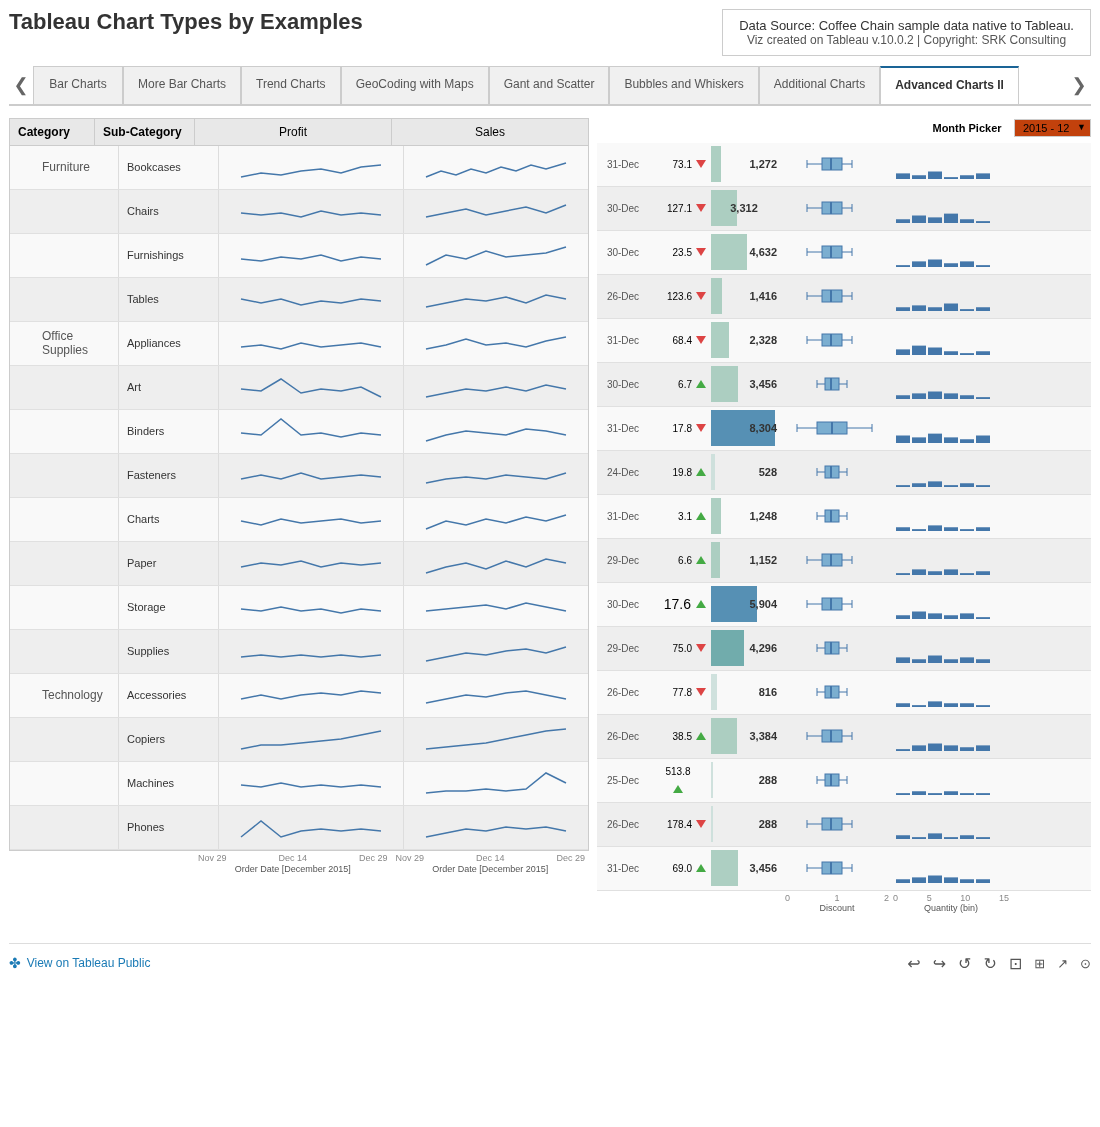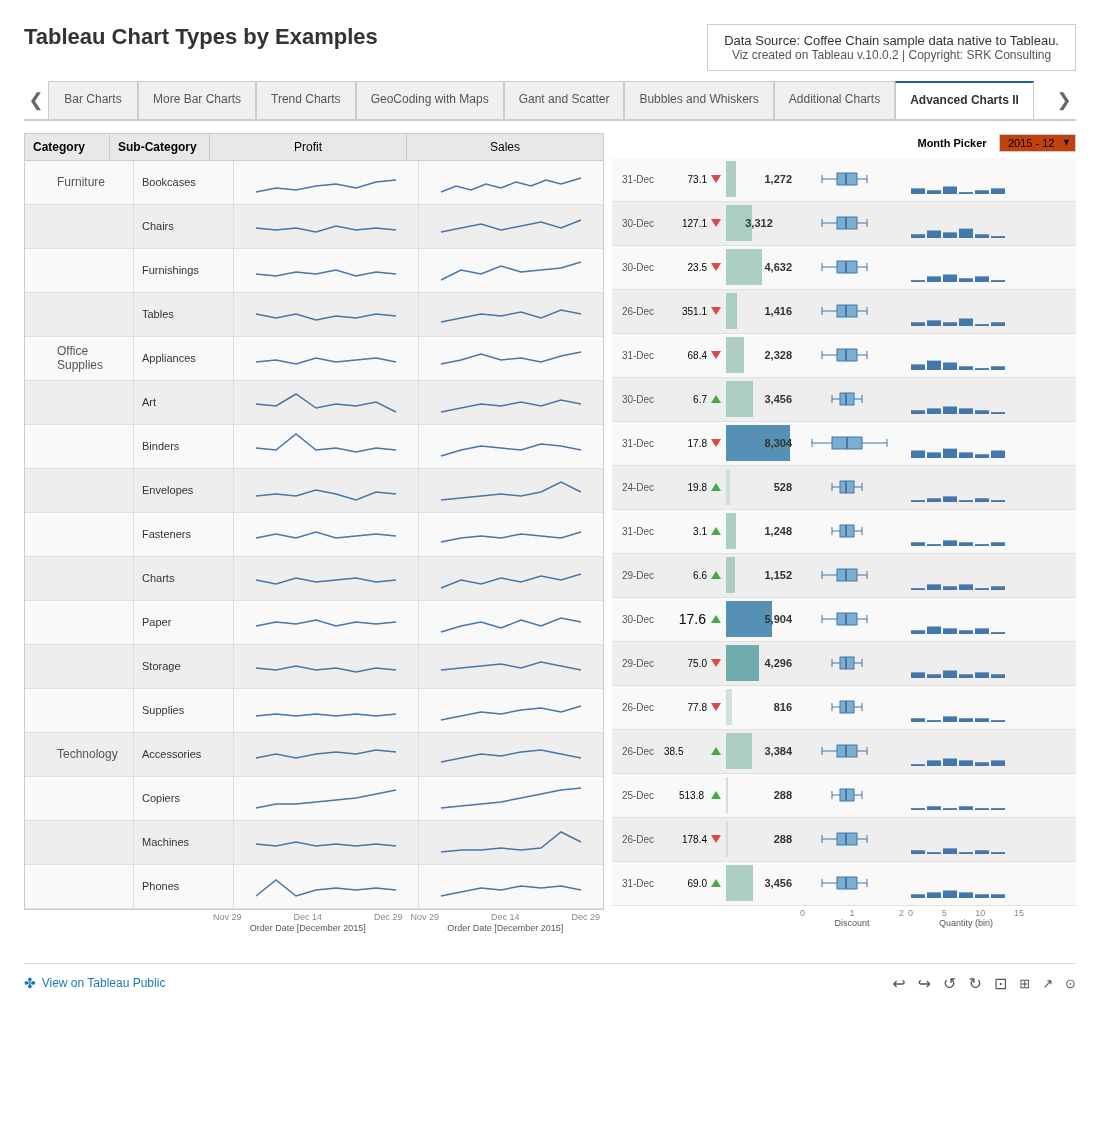--- a/index.html
+++ b/index.html
@@ -1,17 +1,17 @@
 <!DOCTYPE html>
 <html><head>
   <meta charset="utf-8">
   <style>
     * { box-sizing: border-box; margin: 0; padding: 0; }
     body { font-family: Arial, sans-serif; background: #f5f5f5; width: 1100px; }
-    .outer { background: white; width: 1100px; min-height: 1127px; position: relative; padding: 24px; }
+    .outer { background: white; width: 1100px; min-height: 1127px; position: relative; padding: 9px; }
     .header-row { display: flex; justify-content: space-between; align-items: flex-start; margin-bottom: 10px; }
     .page-title { font-size: 22px; font-weight: bold; color: #333; }
     .datasource-box { border: 1px solid #ccc; padding: 8px 16px; text-align: center; font-size: 12px; color: #555; max-width: 380px; }
     .datasource-box .ds-title { font-size: 13px; color: #333; }
 
     
     .nav-row { display: flex; align-items: center; border-bottom: 2px solid #ccc; margin-bottom: 12px; position: relative; }
     .nav-arrow { width: 24px; text-align: center; cursor: pointer; color: #666; font-size: 18px; padding: 4px; flex-shrink: 0; }
     .nav-tabs { display: flex; flex: 1; }
     .nav-tab { padding: 10px 14px; font-size: 12px; text-align: center; cursor: pointer; border: 1px solid #ccc; border-bottom: none; background: #f0f0f0; color: #555; min-width: 90px; line-height: 1.3; }
@@ -191,34 +191,20 @@
                 <polyline points="0,20 20,22 40,6 60,22 80,20 100,24 120,20 140,22" fill="none" stroke="#4477aa" stroke-width="1.5"></polyline>
               </svg>
           </div>
           <div class="cell-chart-last">
             <svg class="sparkline" viewBox="0 0 140 36">
                 <polyline points="0,28 20,22 40,18 60,20 80,22 100,16 120,18 140,22" fill="none" stroke="#4477aa" stroke-width="1.5"></polyline>
               </svg>
           </div>
         </div>
 
-        <div class="data-row">
-          <div class="cell-category"></div>
-          <div class="cell-subcategory">Envelopes</div>
-          <div class="cell-chart">
-            <svg class="sparkline" viewBox="0 0 140 36">
-                <polyline points="0,24 20,22 40,24 60,18 80,22 100,28 120,20 140,22" fill="none" stroke="#4477aa" stroke-width="1.5"></polyline>
-              </svg>
-          </div>
-          <div class="cell-chart-last">
-            <svg class="sparkline" viewBox="0 0 140 36">
-                <polyline points="0,28 20,26 40,24 60,22 80,24 100,20 120,10 140,20" fill="none" stroke="#4477aa" stroke-width="1.5"></polyline>
-              </svg>
-          </div>
-        </div>
 
         <div class="data-row">
           <div class="cell-category"></div>
           <div class="cell-subcategory">Fasteners</div>
           <div class="cell-chart">
             <svg class="sparkline" viewBox="0 0 140 36">
                 <polyline points="0,22 20,18 40,22 60,16 80,22 100,20 120,18 140,20" fill="none" stroke="#4477aa" stroke-width="1.5"></polyline>
               </svg>
           </div>
           <div class="cell-chart-last">
@@ -481,21 +467,21 @@
                 <rect x="34" y="25.5" width="14" height="7.5" fill="#4477aa"></rect>
                 <rect x="50" y="29.25" width="14" height="3.75" fill="#4477aa"></rect>
                 <rect x="66" y="27.375" width="14" height="5.625" fill="#4477aa"></rect>
                 <rect x="82" y="31.125" width="14" height="1.875" fill="#4477aa"></rect>
               </svg>
             </div>
   </div>
           <div class="right-row" style="background: rgb(238, 238, 238); display: flex; height: 44px; align-items: center; border-bottom: 1px solid rgb(224, 224, 224);">
     <div style="width:52px; font-size:10px; color:#555; text-align:center;">26-Dec</div>
     <div style="width:62px; font-size:10px; display:flex; align-items:center; justify-content:flex-end; gap:3px; padding-right:4px;">
-      <span>351.1</span>
+      <span>123.6</span>
       <svg width="12" height="12" viewBox="0 0 12 12">
                 <polygon points="1,2 11,2 6,10" fill="#d44"></polygon>
               </svg>
     </div>
     <div style="width:72px; position:relative; height:40px; display:flex; align-items:center; justify-content:flex-end; padding-right:6px; font-size:11px; font-weight:bold; color:#333;">
       <div style="position:absolute; left:0; top:2px; bottom:2px; width:10.994823529411764px; background:#a0c8b8; opacity:0.85;"></div>
       <span style="position:relative; z-index:1;">1,416</span>
     </div>
     <div style="width:108px; display:flex; align-items:center; justify-content:center;">
               <svg width="100" height="36" viewBox="0 0 100 36">
@@ -800,21 +786,21 @@
                 <rect x="18" y="31.125" width="14" height="1.875" fill="#4477aa"></rect>
                 <rect x="34" y="27.375" width="14" height="5.625" fill="#4477aa"></rect>
                 <rect x="50" y="29.25" width="14" height="3.75" fill="#4477aa"></rect>
                 <rect x="66" y="29.25" width="14" height="3.75" fill="#4477aa"></rect>
                 <rect x="82" y="31.125" width="14" height="1.875" fill="#4477aa"></rect>
               </svg>
             </div>
   </div>
           <div class="right-row" style="background: rgb(238, 238, 238); display: flex; height: 44px; align-items: center; border-bottom: 1px solid rgb(224, 224, 224);">
     <div style="width:52px; font-size:10px; color:#555; text-align:center;">26-Dec</div>
-    <div style="width:62px; font-size:10px; display:flex; align-items:center; justify-content:space-between; gap:3px; padding-right:4px;">
+    <div style="width:62px; font-size:10px; display:flex; align-items:center; justify-content:flex-end; gap:3px; padding-right:4px;">
       <span>38.5</span>
       <svg width="12" height="12" viewBox="0 0 12 12">
                 <polygon points="6,2 11,10 1,10" fill="#4a4"></polygon>
               </svg>
     </div>
     <div style="width:72px; position:relative; height:40px; display:flex; align-items:center; justify-content:flex-end; padding-right:6px; font-size:11px; font-weight:bold; color:#333;">
       <div style="position:absolute; left:0; top:2px; bottom:2px; width:26.275764705882352px; background:#a0c8b8; opacity:0.85;"></div>
       <span style="position:relative; z-index:1;">3,384</span>
     </div>
     <div style="width:108px; display:flex; align-items:center; justify-content:center;">
@@ -832,21 +818,21 @@
                 <rect x="18" y="27.375" width="14" height="5.625" fill="#4477aa"></rect>
                 <rect x="34" y="25.5" width="14" height="7.5" fill="#4477aa"></rect>
                 <rect x="50" y="27.375" width="14" height="5.625" fill="#4477aa"></rect>
                 <rect x="66" y="29.25" width="14" height="3.75" fill="#4477aa"></rect>
                 <rect x="82" y="27.375" width="14" height="5.625" fill="#4477aa"></rect>
               </svg>
             </div>
   </div>
           <div class="right-row" style="background: rgb(249, 249, 249); display: flex; height: 44px; align-items: center; border-bottom: 1px solid rgb(224, 224, 224);">
     <div style="width:52px; font-size:10px; color:#555; text-align:center;">25-Dec</div>
-    <div style="width:62px; font-size:10px; display:flex; align-items:center; justify-content:flex-end; gap:6px; padding-right:4px;">
+    <div style="width:62px; font-size:10px; display:flex; align-items:center; justify-content:flex-end; gap:6px; padding-right:4px;flex-direction:column;">
       <span>513.8</span>
       <svg width="12" height="12" viewBox="0 0 12 12">
                 <polygon points="6,2 11,10 1,10" fill="#4a4"></polygon>
               </svg>
     </div>
     <div style="width:72px; position:relative; height:40px; display:flex; align-items:center; justify-content:flex-end; padding-right:6px; font-size:11px; font-weight:bold; color:#333;">
       <div style="position:absolute; left:0; top:2px; bottom:2px; width:2.236235294117647px; background:#c8ddd8; opacity:0.85;"></div>
       <span style="position:relative; z-index:1;">288</span>
     </div>
     <div style="width:108px; display:flex; align-items:center; justify-content:center;">

